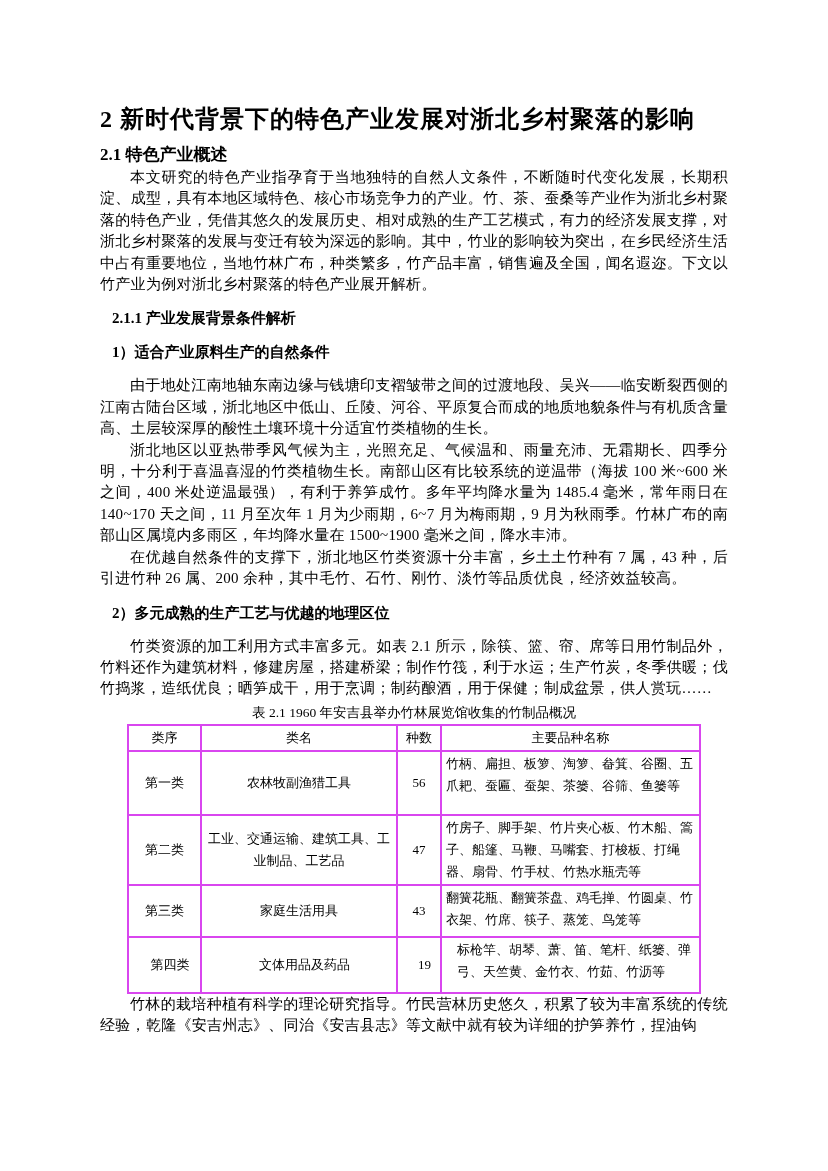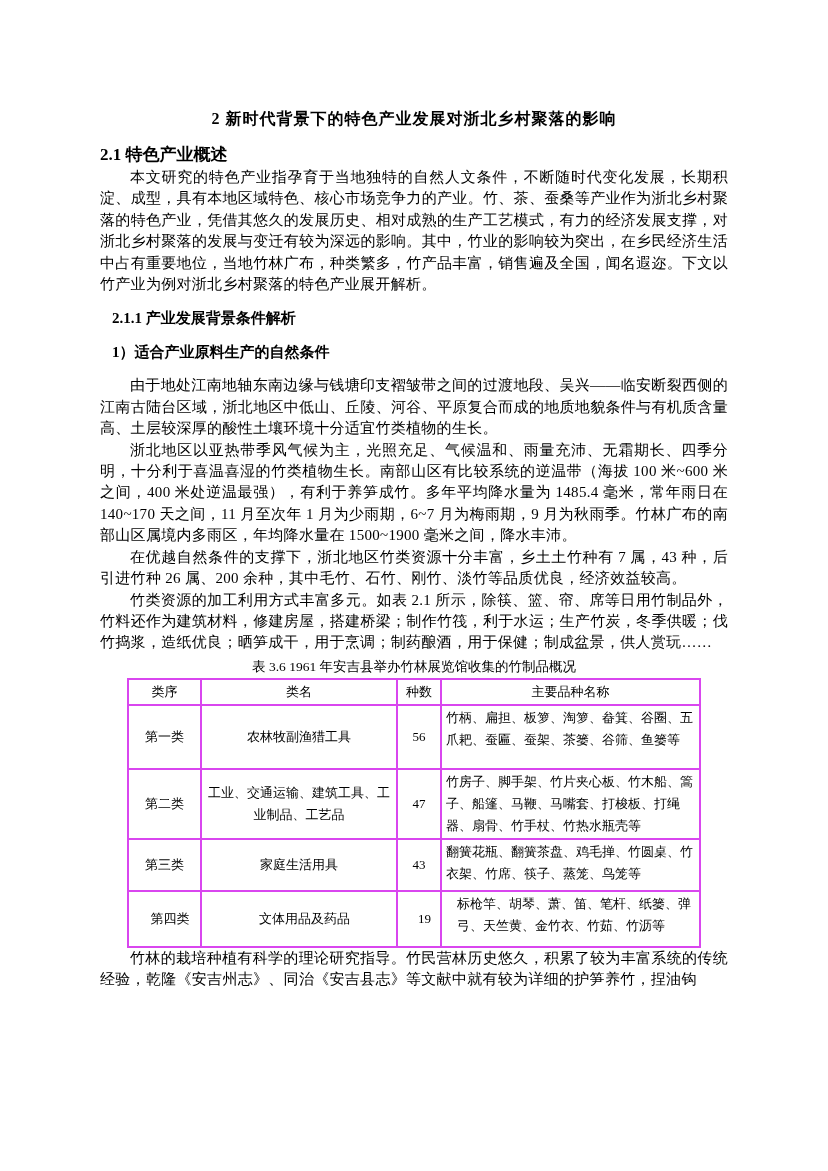--- a/index.html
+++ b/index.html
@@ -14,23 +14,22 @@
     color: #000000;
     font-family: "Liberation Serif", "DejaVu Serif", serif;
   }
   .page {
     box-sizing: border-box;
     width: 828px;
     height: 1171px;
     padding: 104px 100px 0 100px;
   }
   .doc-title {
-    font-size: 16px;
+    font-size: 24px;
     font-weight: bold;
-    text-align: center;
     line-height: 30px;
     letter-spacing: 1px;
     margin: 0 0 9px 0;
   }
   .h-section {
     font-size: 17px;
     font-weight: bold;
     line-height: 24px;
     margin: 0;
   }
@@ -100,23 +99,24 @@
   <h2 class="h-section">2.1 特色产业概述</h2>
   <p class="body-par">本文研究的特色产业指孕育于当地独特的自然人文条件，不断随时代变化发展，长期积淀、成型，具有本地区域特色、核心市场竞争力的产业。竹、茶、蚕桑等产业作为浙北乡村聚落的特色产业，凭借其悠久的发展历史、相对成熟的生产工艺模式，有力的经济发展支撑，对浙北乡村聚落的发展与变迁有较为深远的影响。其中，竹业的影响较为突出，在乡民经济生活中占有重要地位，当地竹林广布，种类繁多，竹产品丰富，销售遍及全国，闻名遐迩。下文以竹产业为例对浙北乡村聚落的特色产业展开解析。</p>
 
   <h3 class="h-subsection">2.1.1 产业发展背景条件解析</h3>
 
   <h3 class="h-subsection">1）适合产业原料生产的自然条件</h3>
   <p class="body-par">由于地处江南地轴东南边缘与钱塘印支褶皱带之间的过渡地段、吴兴——临安断裂西侧的江南古陆台区域，浙北地区中低山、丘陵、河谷、平原复合而成的地质地貌条件与有机质含量高、土层较深厚的酸性土壤环境十分适宜竹类植物的生长。</p>
   <p class="body-par">浙北地区以亚热带季风气候为主，光照充足、气候温和、雨量充沛、无霜期长、四季分明，十分利于喜温喜湿的竹类植物生长。南部山区有比较系统的逆温带（海拔 100 米~600 米之间，400 米处逆温最强），有利于养笋成竹。多年平均降水量为 1485.4 毫米，常年雨日在 140~170 天之间，11 月至次年 1 月为少雨期，6~7 月为梅雨期，9 月为秋雨季。竹林广布的南部山区属境内多雨区，年均降水量在 1500~1900 毫米之间，降水丰沛。</p>
   <p class="body-par">在优越自然条件的支撑下，浙北地区竹类资源十分丰富，乡土土竹种有 7 属，43 种，后引进竹种 26 属、200 余种，其中毛竹、石竹、刚竹、淡竹等品质优良，经济效益较高。</p>
 
+  <h3 class="h-subsection">2）多元成熟的生产工艺与优越的地理区位</h3>
   <p class="body-par">竹类资源的加工利用方式丰富多元。如表 2.1 所示，除筷、篮、帘、席等日用竹制品外，竹料还作为建筑材料，修建房屋，搭建桥梁；制作竹筏，利于水运；生产竹炭，冬季供暖；伐竹捣浆，造纸优良；晒笋成干，用于烹调；制药酿酒，用于保健；制成盆景，供人赏玩……</p>
 
-  <div class="tbl-caption">表 3.6 1961 年安吉县举办竹林展览馆收集的竹制品概况</div>
+  <div class="tbl-caption">表 2.1 1960 年安吉县举办竹林展览馆收集的竹制品概况</div>
 
   <table class="data-table">
     <colgroup>
       <col style="width:73px">
       <col style="width:196px">
       <col style="width:44px">
       <col style="width:259px">
     </colgroup>
     <thead>
       <tr>

